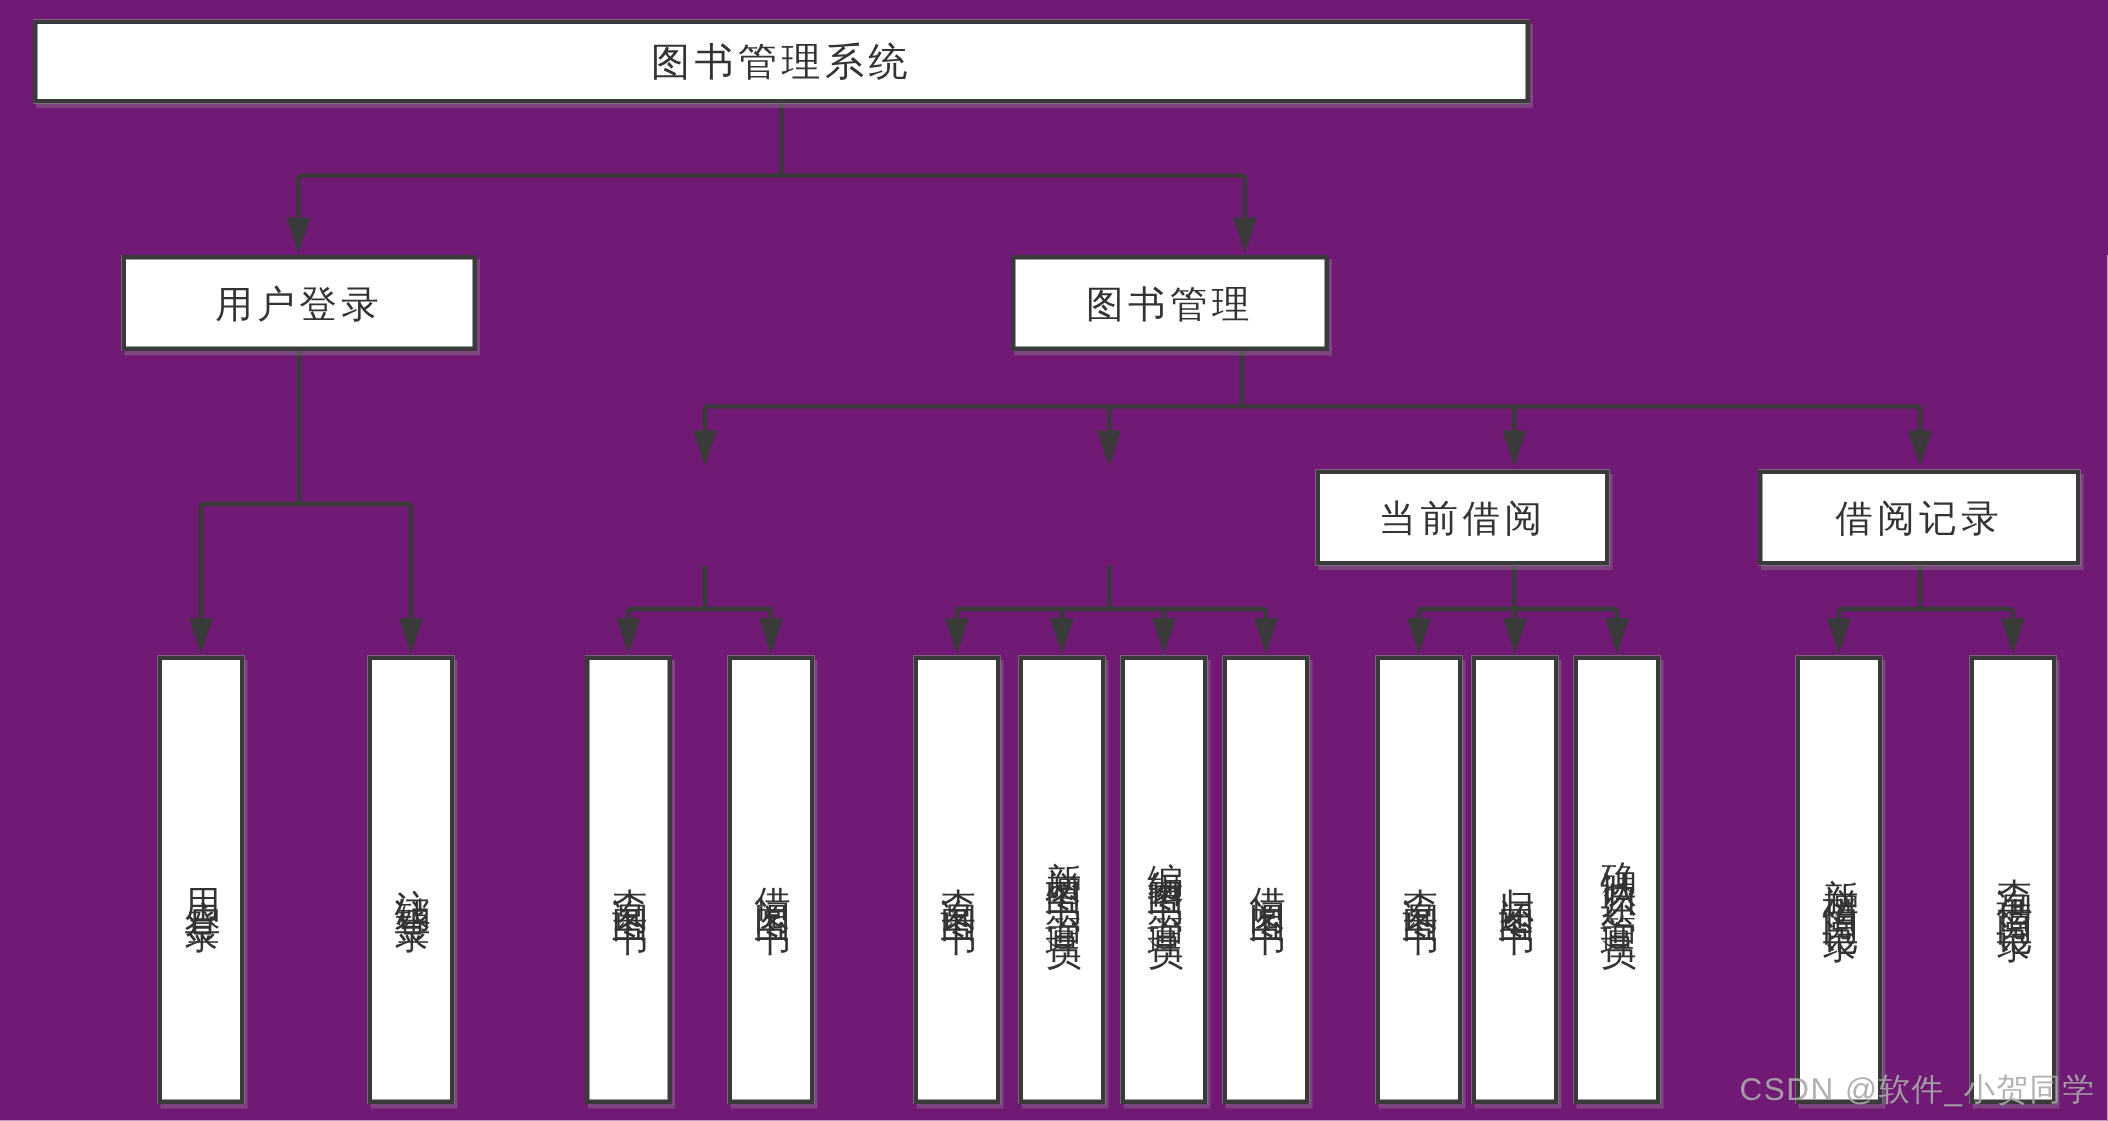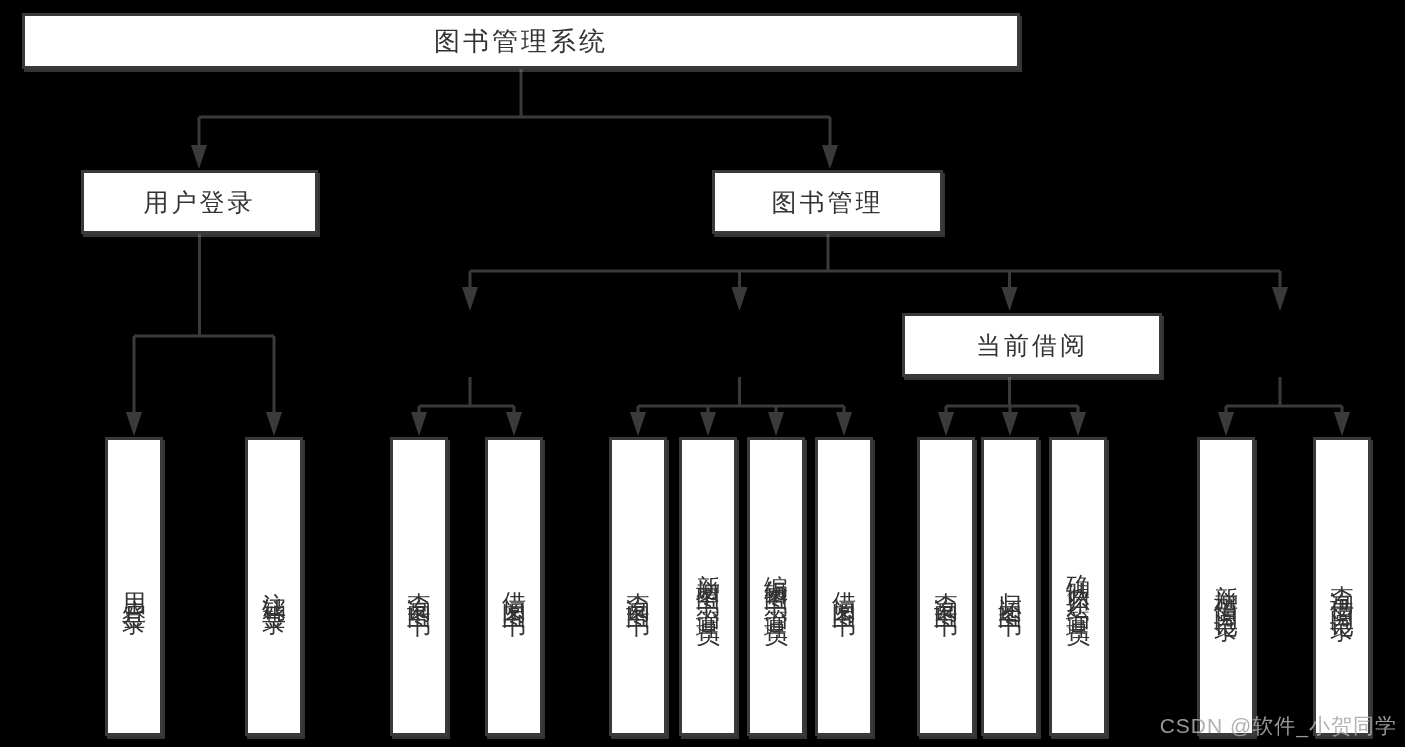--- a/index.html
+++ b/index.html
@@ -5,21 +5,21 @@
   html, body {
     margin: 0;
     padding: 0;
     background: #ffffff;
     font-family: "Liberation Sans", sans-serif;
   }
   .canvas {
     position: relative;
     width: 1405px;
     height: 747px;
-    background: #000000;
+    background: #701a75;
     overflow: hidden;
   }
   .connectors {
     position: absolute;
     left: 0;
     top: 0;
     pointer-events: none;
   }
   .node {
     position: absolute;
@@ -114,26 +114,29 @@
     </g>
   </svg>
 
   <div class="node node-h node-root" style="left:22px;top:13px;width:998px;height:56px">
     <span>图书管理系统</span>
   </div>
 
   <div class="node node-h" style="left:81px;top:170px;width:237px;height:64px">
     <span>用户登录</span>
   </div>
-  <div class="node node-h" style="left:712px;top:170px;width:231px;height:64px">
+  <div class="node node-h" style="left:674px;top:170px;width:212px;height:64px">
     <span>图书管理</span>
   </div>
 
-  <div class="node node-h" style="left:902px;top:313px;width:260px;height:64px">
+  <div class="node node-h" style="left:877px;top:313px;width:196px;height:64px">
     <span>当前借阅</span>
+  </div>
+  <div class="node node-h" style="left:1172px;top:313px;width:215px;height:64px">
+    <span>借阅记录</span>
   </div>
 
   <div class="node node-v" style="left:105px;top:437px;width:58px;height:299px">
     <span>用户登录</span>
   </div>
   <div class="node node-v" style="left:245px;top:437px;width:58px;height:299px">
     <span>注销登录</span>
   </div>
 
   <div class="node node-v" style="left:390px;top:437px;width:58px;height:299px">

